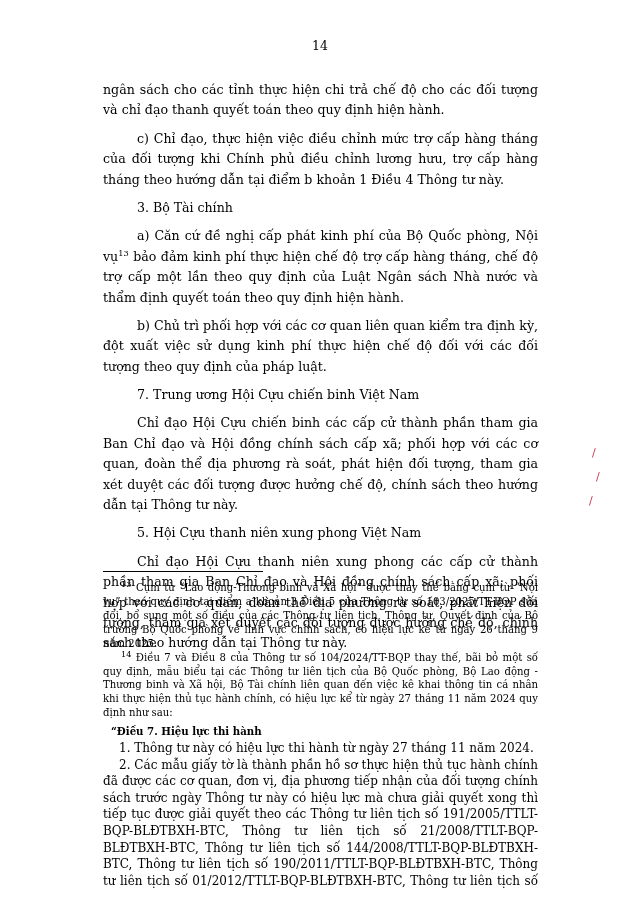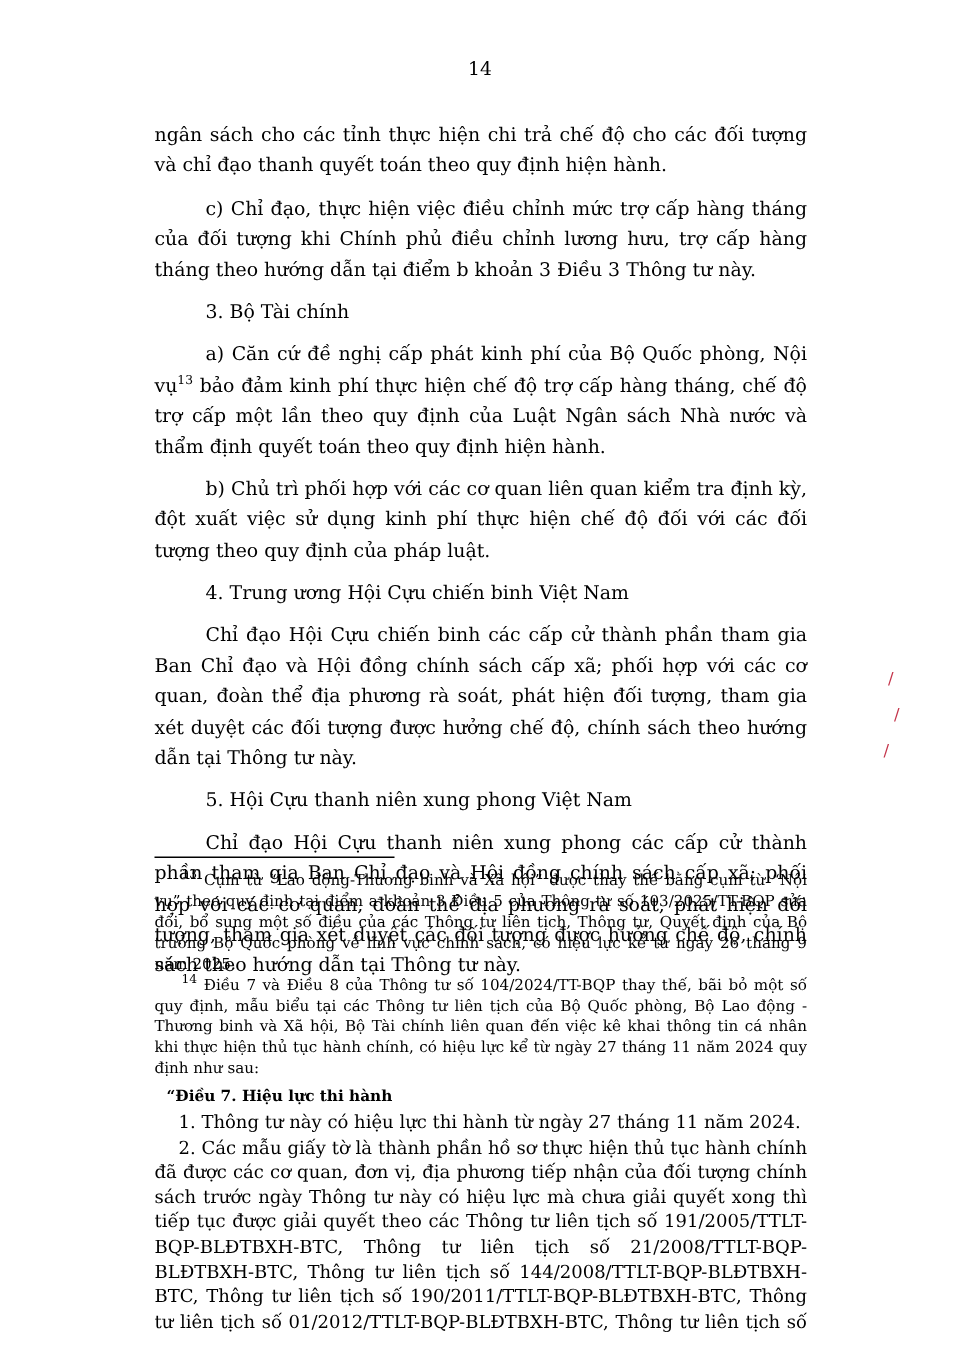--- a/index.html
+++ b/index.html
@@ -107,29 +107,29 @@
 <body>
 
 <div class="page">
 
   <div class="page-number">14</div>
 
   <div class="body-col">
 
     <p class="para">ngân sách cho các tỉnh thực hiện chi trả chế độ cho các đối tượng và chỉ đạo thanh quyết toán theo quy định hiện hành.</p>
 
-    <p class="para indent spaced">c) Chỉ đạo, thực hiện việc điều chỉnh mức trợ cấp hàng tháng của đối tượng khi Chính phủ điều chỉnh lương hưu, trợ cấp hàng tháng theo hướng dẫn tại điểm b khoản 3 Điều 3 Thông tư này.</p>
+    <p class="para indent spaced">c) Chỉ đạo, thực hiện việc điều chỉnh mức trợ cấp hàng tháng của đối tượng khi Chính phủ điều chỉnh lương hưu, trợ cấp hàng tháng theo hướng dẫn tại điểm b khoản 1 Điều 4 Thông tư này.</p>
 
     <p class="para indent spaced">3. Bộ Tài chính</p>
 
     <p class="para indent spaced"><span>a) Căn cứ đề nghị cấp phát kinh phí của Bộ Quốc phòng, Nội vụ</span><sup>13</sup><span> bảo đảm kinh phí thực hiện chế độ trợ cấp hàng tháng, chế độ trợ cấp một lần theo quy định của Luật Ngân sách Nhà nước và thẩm định quyết toán theo quy định hiện hành.</span></p>
 
     <p class="para indent spaced">b) Chủ trì phối hợp với các cơ quan liên quan kiểm tra định kỳ, đột xuất việc sử dụng kinh phí thực hiện chế độ đối với các đối tượng theo quy định của pháp luật.</p>
 
-    <p class="para indent spaced">4. Trung ương Hội Cựu chiến binh Việt Nam</p>
+    <p class="para indent spaced">7. Trung ương Hội Cựu chiến binh Việt Nam</p>
 
     <p class="para indent spaced">Chỉ đạo Hội Cựu chiến binh các cấp cử thành phần tham gia Ban Chỉ đạo và Hội đồng chính sách cấp xã; phối hợp với các cơ quan, đoàn thể địa phương rà soát, phát hiện đối tượng, tham gia xét duyệt các đối tượng được hưởng chế độ, chính sách theo hướng dẫn tại Thông tư này.</p>
 
     <p class="para indent spaced">5. Hội Cựu thanh niên xung phong Việt Nam</p>
 
     <p class="para indent spaced">Chỉ đạo Hội Cựu thanh niên xung phong các cấp cử thành phần tham gia Ban Chỉ đạo và Hội đồng chính sách cấp xã; phối hợp với các cơ quan, đoàn thể địa phương rà soát, phát hiện đối tượng, tham gia xét duyệt các đối tượng được hưởng chế độ, chính sách theo hướng dẫn tại Thông tư này.</p>
 
 
   </div>
 

